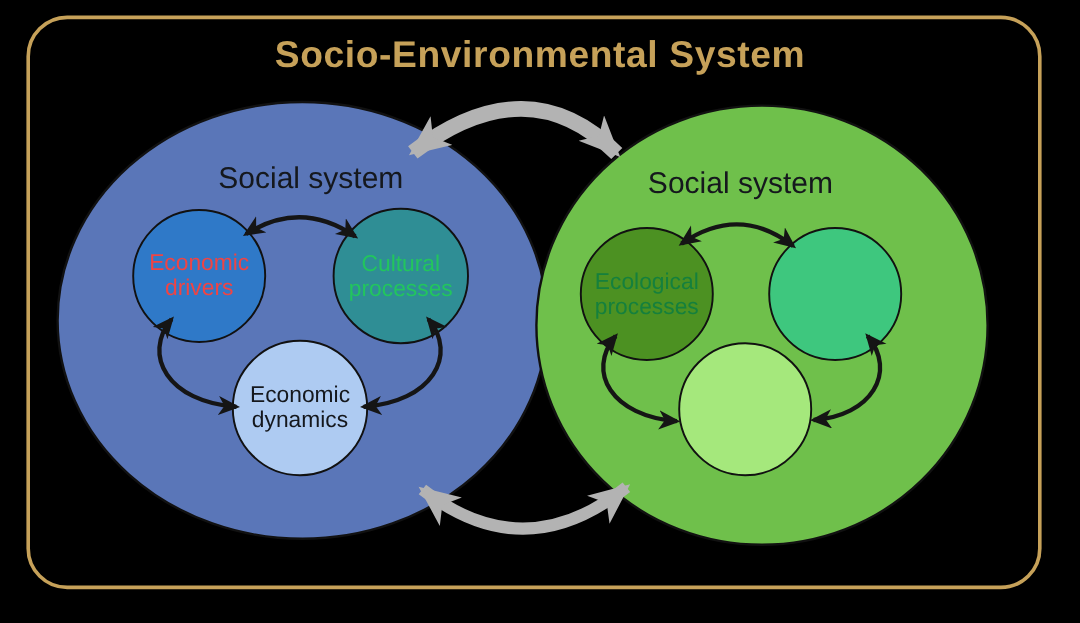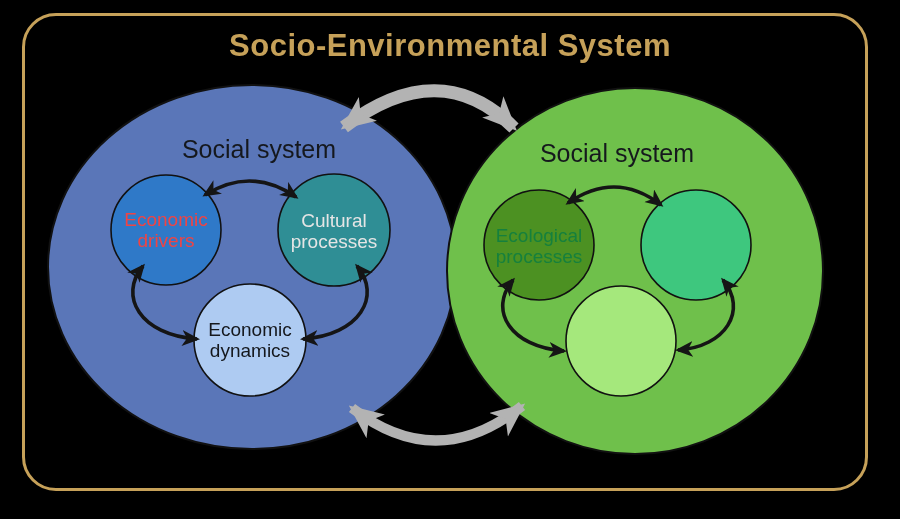--- a/index.html
+++ b/index.html
@@ -63,21 +63,21 @@
     <path d="M 568 203 Q 616 170 661 205" fill="none" stroke-width="3.6" marker-start="url(#mBlack)" marker-end="url(#mBlack)" stroke="#151515"></path>
     <path d="M 513 280 C 488 310 510 347 564 351" fill="none" stroke-width="3.6" marker-start="url(#mBlack)" marker-end="url(#mBlack)" stroke="#151515"></path>
     <path d="M 723 280 C 748 310 726 347 678 350" fill="none" stroke-width="3.6" marker-start="url(#mBlack)" marker-end="url(#mBlack)" stroke="#151515"></path>
   </svg>
 
   <div class="lbl sys-lbl" style="left: 259px; top: 149px; color: rgb(21, 24, 29);">Social system</div>
   <div class="lbl sys-lbl" style="left: 617px; top: 153px; color: rgb(21, 24, 29);">Social system</div>
 
   <div class="lbl node-lbl" style="left: 166px; top: 230px; color: #ef4444;">Economic
 drivers</div>
-  <div class="lbl node-lbl" style="left: 334px; top: 231px; color: #e5e5e5;">Cultural
+  <div class="lbl node-lbl" style="left: 334px; top: 231px; color: #22c55e;">Cultural
 processes</div>
   <div class="lbl node-lbl" style="left: 250px; top: 340px; color: rgb(21, 24, 29);">Economic
 dynamics</div>
 
   <div class="lbl node-lbl" style="left: 539px; top: 246px; color: #15803d;">Ecological
 processes</div>
 
 </div>
 
 </body></html>

